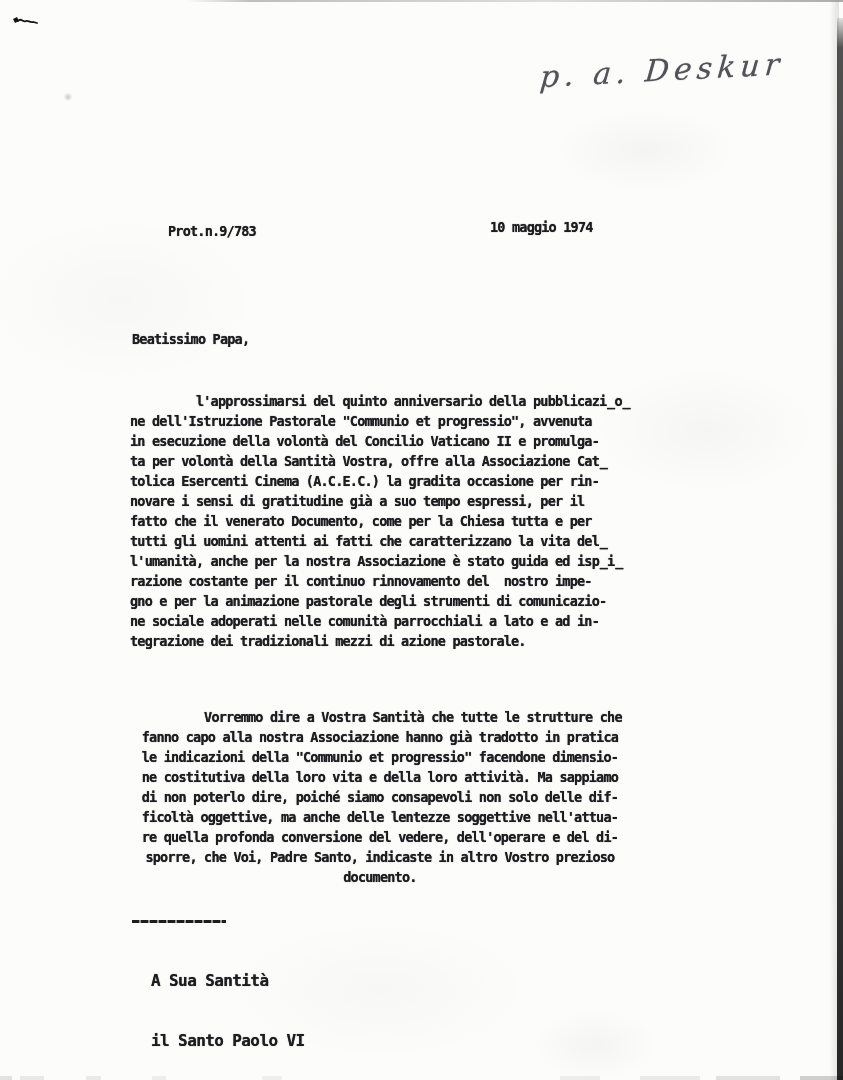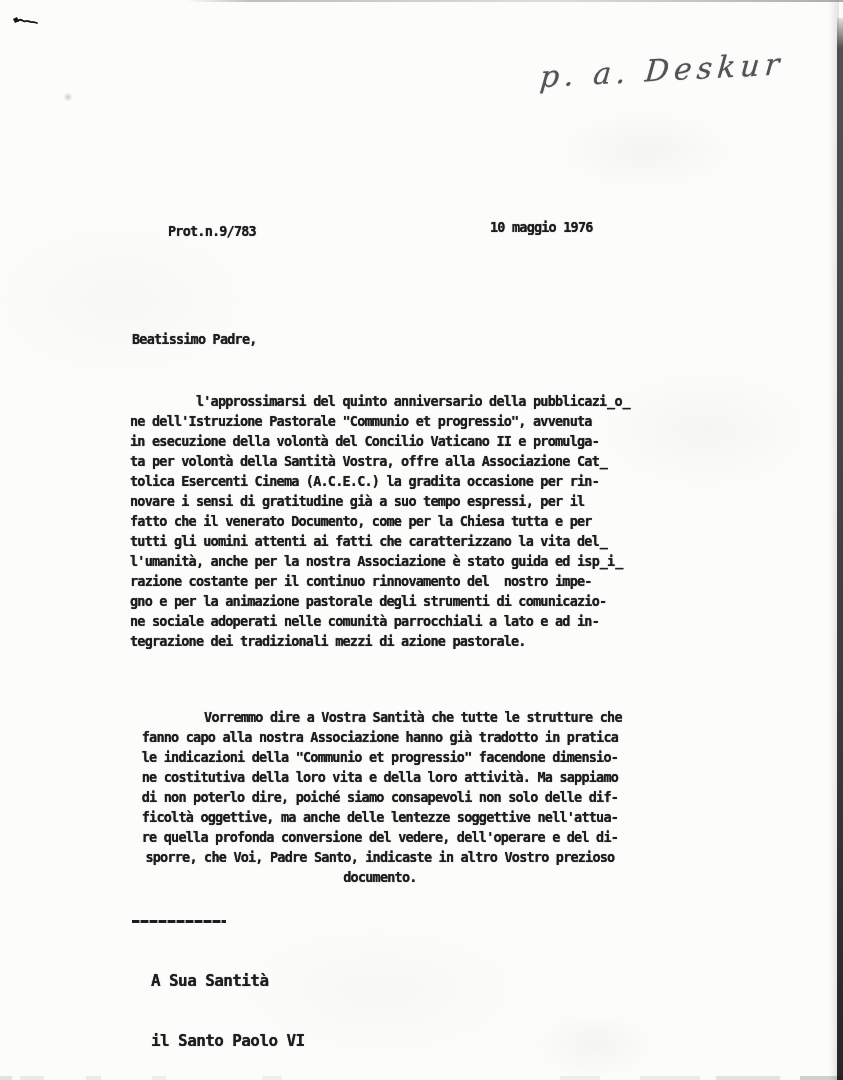--- a/index.html
+++ b/index.html
@@ -95,23 +95,23 @@
 
   <svg class="ink-mark" width="26" height="14" viewBox="0 0 26 14">
     <path d="M1,5 l4,-2 2,4 -4,2 z" fill="#141414"></path>
     <path d="M6,7 c3,-4 5,2 8,0 c2,-1 4,2 7,1 l4,1" stroke="#141414" stroke-width="1.8" fill="none" stroke-linecap="round"></path>
   </svg>
   <div class="speck"></div>
 
   <div class="handwritten">p. a. Deskur</div>
 
   <div class="tw prot">Prot.n.9/783</div>
-  <div class="tw date">10 maggio 1976</div>
+  <div class="tw date">10 maggio 1974</div>
 
-  <div class="tw salutation">Beatissimo Padre,</div>
+  <div class="tw salutation">Beatissimo Papa,</div>
 
   <div class="letterbody tw">
     <div class="para"><div class="tline">         l'approssimarsi del quinto anniversario della pubblicazi̲o̲</div><div class="tline">ne dell'Istruzione Pastorale "Communio et progressio", avvenuta</div><div class="tline">in esecuzione della volontà del Concilio Vaticano II e promulga-</div><div class="tline">ta per volontà della Santità Vostra, offre alla Associazione Cat̲</div><div class="tline">tolica Esercenti Cinema (A.C.E.C.) la gradita occasione per rin-</div><div class="tline">novare i sensi di gratitudine già a suo tempo espressi, per il</div><div class="tline">fatto che il venerato Documento, come per la Chiesa tutta e per</div><div class="tline">tutti gli uomini attenti ai fatti che caratterizzano la vita del̲</div><div class="tline">l'umanità, anche per la nostra Associazione è stato guida ed isp̲i̲</div><div class="tline">razione costante per il continuo rinnovamento del  nostro impe-</div><div class="tline">gno e per la animazione pastorale degli strumenti di comunicazio-</div><div class="tline">ne sociale adoperati nelle comunità parrocchiali a lato e ad in-</div><div class="tline">tegrazione dei tradizionali mezzi di azione pastorale.</div></div>
     <div class="para para2"><div class="tline">         Vorremmo dire a Vostra Santità che tutte le strutture che</div><div class="tline">fanno capo alla nostra Associazione hanno già tradotto in pratica</div><div class="tline">le indicazioni della "Communio et progressio" facendone dimensio-</div><div class="tline">ne costitutiva della loro vita e della loro attività. Ma sappiamo</div><div class="tline">di non poterlo dire, poiché siamo consapevoli non solo delle dif-</div><div class="tline">ficoltà oggettive, ma anche delle lentezze soggettive nell'attua-</div><div class="tline">re quella profonda conversione del vedere, dell'operare e del di-</div><div class="tline">sporre, che Voi, Padre Santo, indicaste in altro Vostro prezioso</div><div class="tline">documento.</div></div>
   </div>
 
   <div class="footer tw">
     <div class="sep"></div>
     <div class="tline">A Sua Santità</div>
     <div class="tline">il Santo Paolo VI</div>

